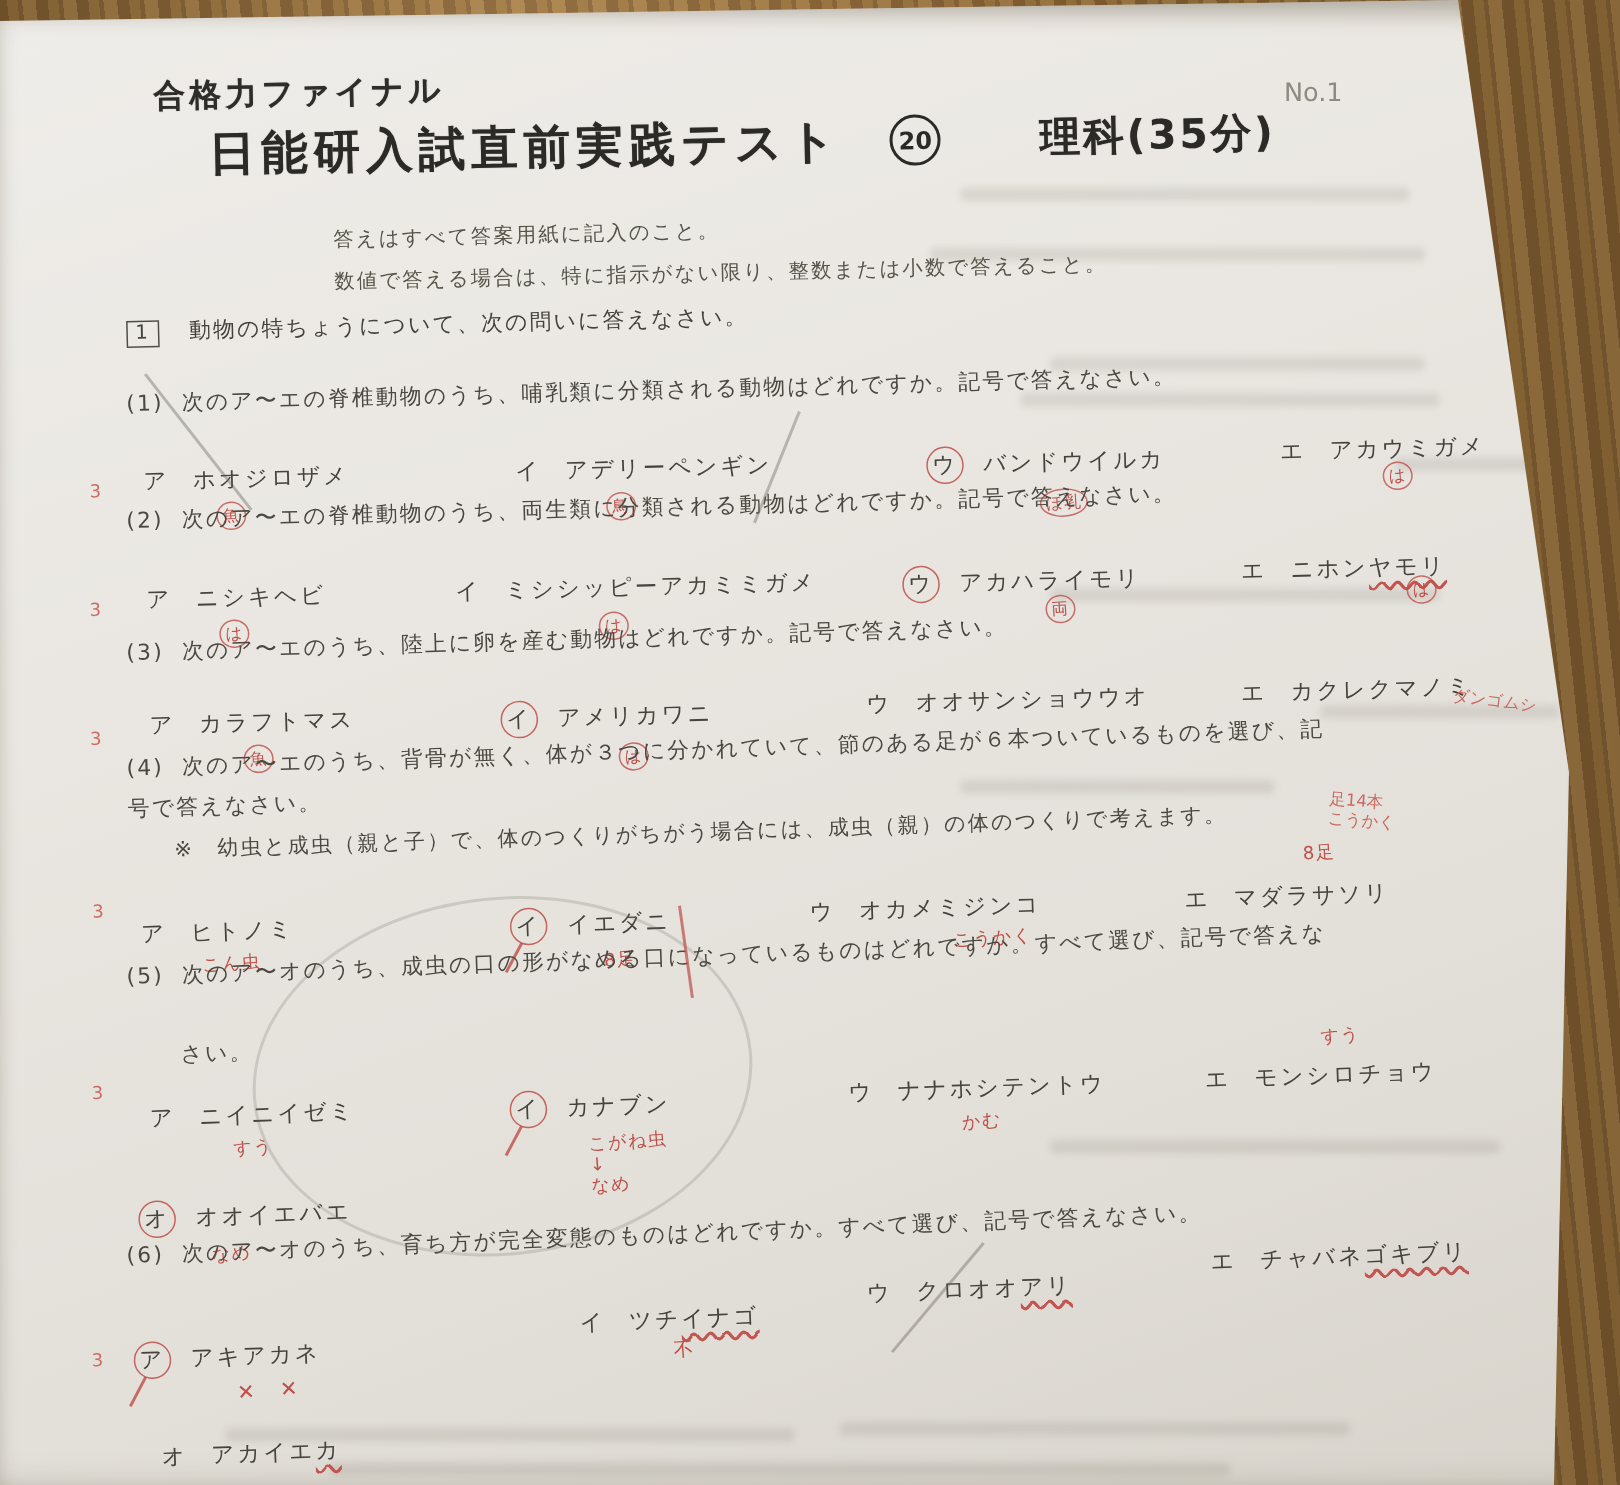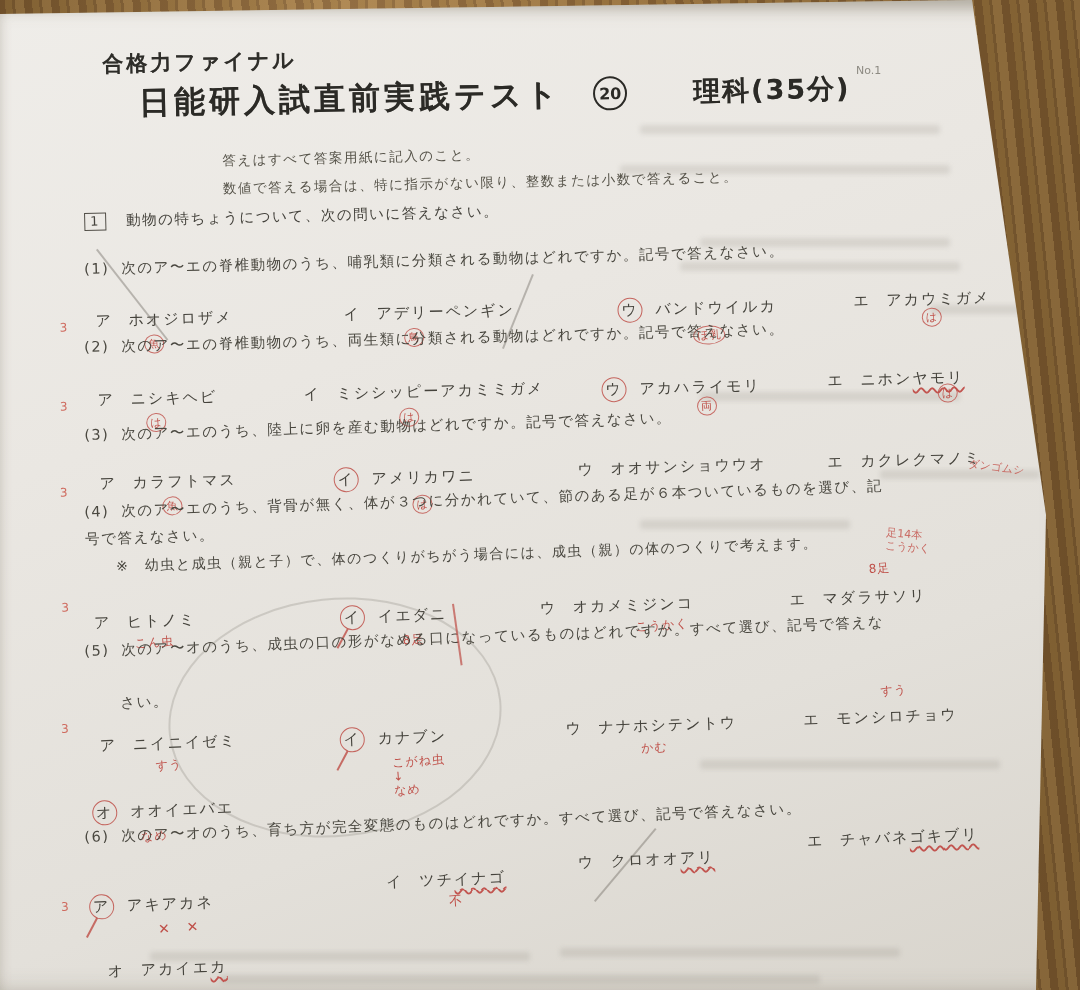--- a/index.html
+++ b/index.html
@@ -11,21 +11,21 @@
       linear-gradient(94deg, rgba(0,0,0,.20), rgba(255,255,255,.07) 30%, rgba(0,0,0,.10) 62%, rgba(0,0,0,.22)),
       repeating-linear-gradient(84deg,#a0783f 0 7px,#8d6737 7px 10px,#aa8148 10px 19px,#8a6334 19px 27px);}
   
   .paper{position:absolute;inset:0;
     clip-path:polygon(0 14px,972px 0,1046px 52%,1036px 100%,0 100%);
     background:linear-gradient(160deg,#efede9 0%,#eae7e2 35%,#e3e0da 70%,#d8d4cc 100%);
     box-shadow:inset -16px 3px 22px rgba(120,110,92,.38), inset 0 9px 12px rgba(120,110,92,.28);}
   
   .ink{color:#383631;text-shadow:0 0 .6px rgba(56,54,49,.55);}
   .abs{position:absolute;}
-  .pageno{left:856px;top:64px;font-size:11px;color:#8d8a82;}
+  .pageno{left:856px;top:52px;font-size:17px;color:#8d8a82;}
   .hdr{left:102px;top:50px;transform:rotate(-1.2deg);transform-origin:left top;}
   .series{font-size:21px;font-weight:700;letter-spacing:3px;color:#2e2d29;}
   .mainrow{margin:5px 0 0 36px;display:flex;align-items:center;}
   .maintitle{font-size:31px;font-weight:700;letter-spacing:4px;color:#2b2a26;}
   .circ20{margin-left:32px;width:30px;height:30px;border:2.5px solid #2b2a26;border-radius:50%;
     display:inline-flex;align-items:center;justify-content:center;font-size:16px;font-weight:700;color:#2b2a26;}
   .subject{margin-left:66px;font-size:27px;font-weight:700;letter-spacing:2px;color:#2b2a26;}
   .instr{left:222px;top:146px;transform:rotate(-1.3deg);transform-origin:left top;
     font-size:13.5px;letter-spacing:1.5px;line-height:28px;color:#565349;}
   .lead{left:84px;top:212px;transform:rotate(-1.4deg);transform-origin:left top;font-size:14.5px;letter-spacing:1.5px;color:#44423c;}

